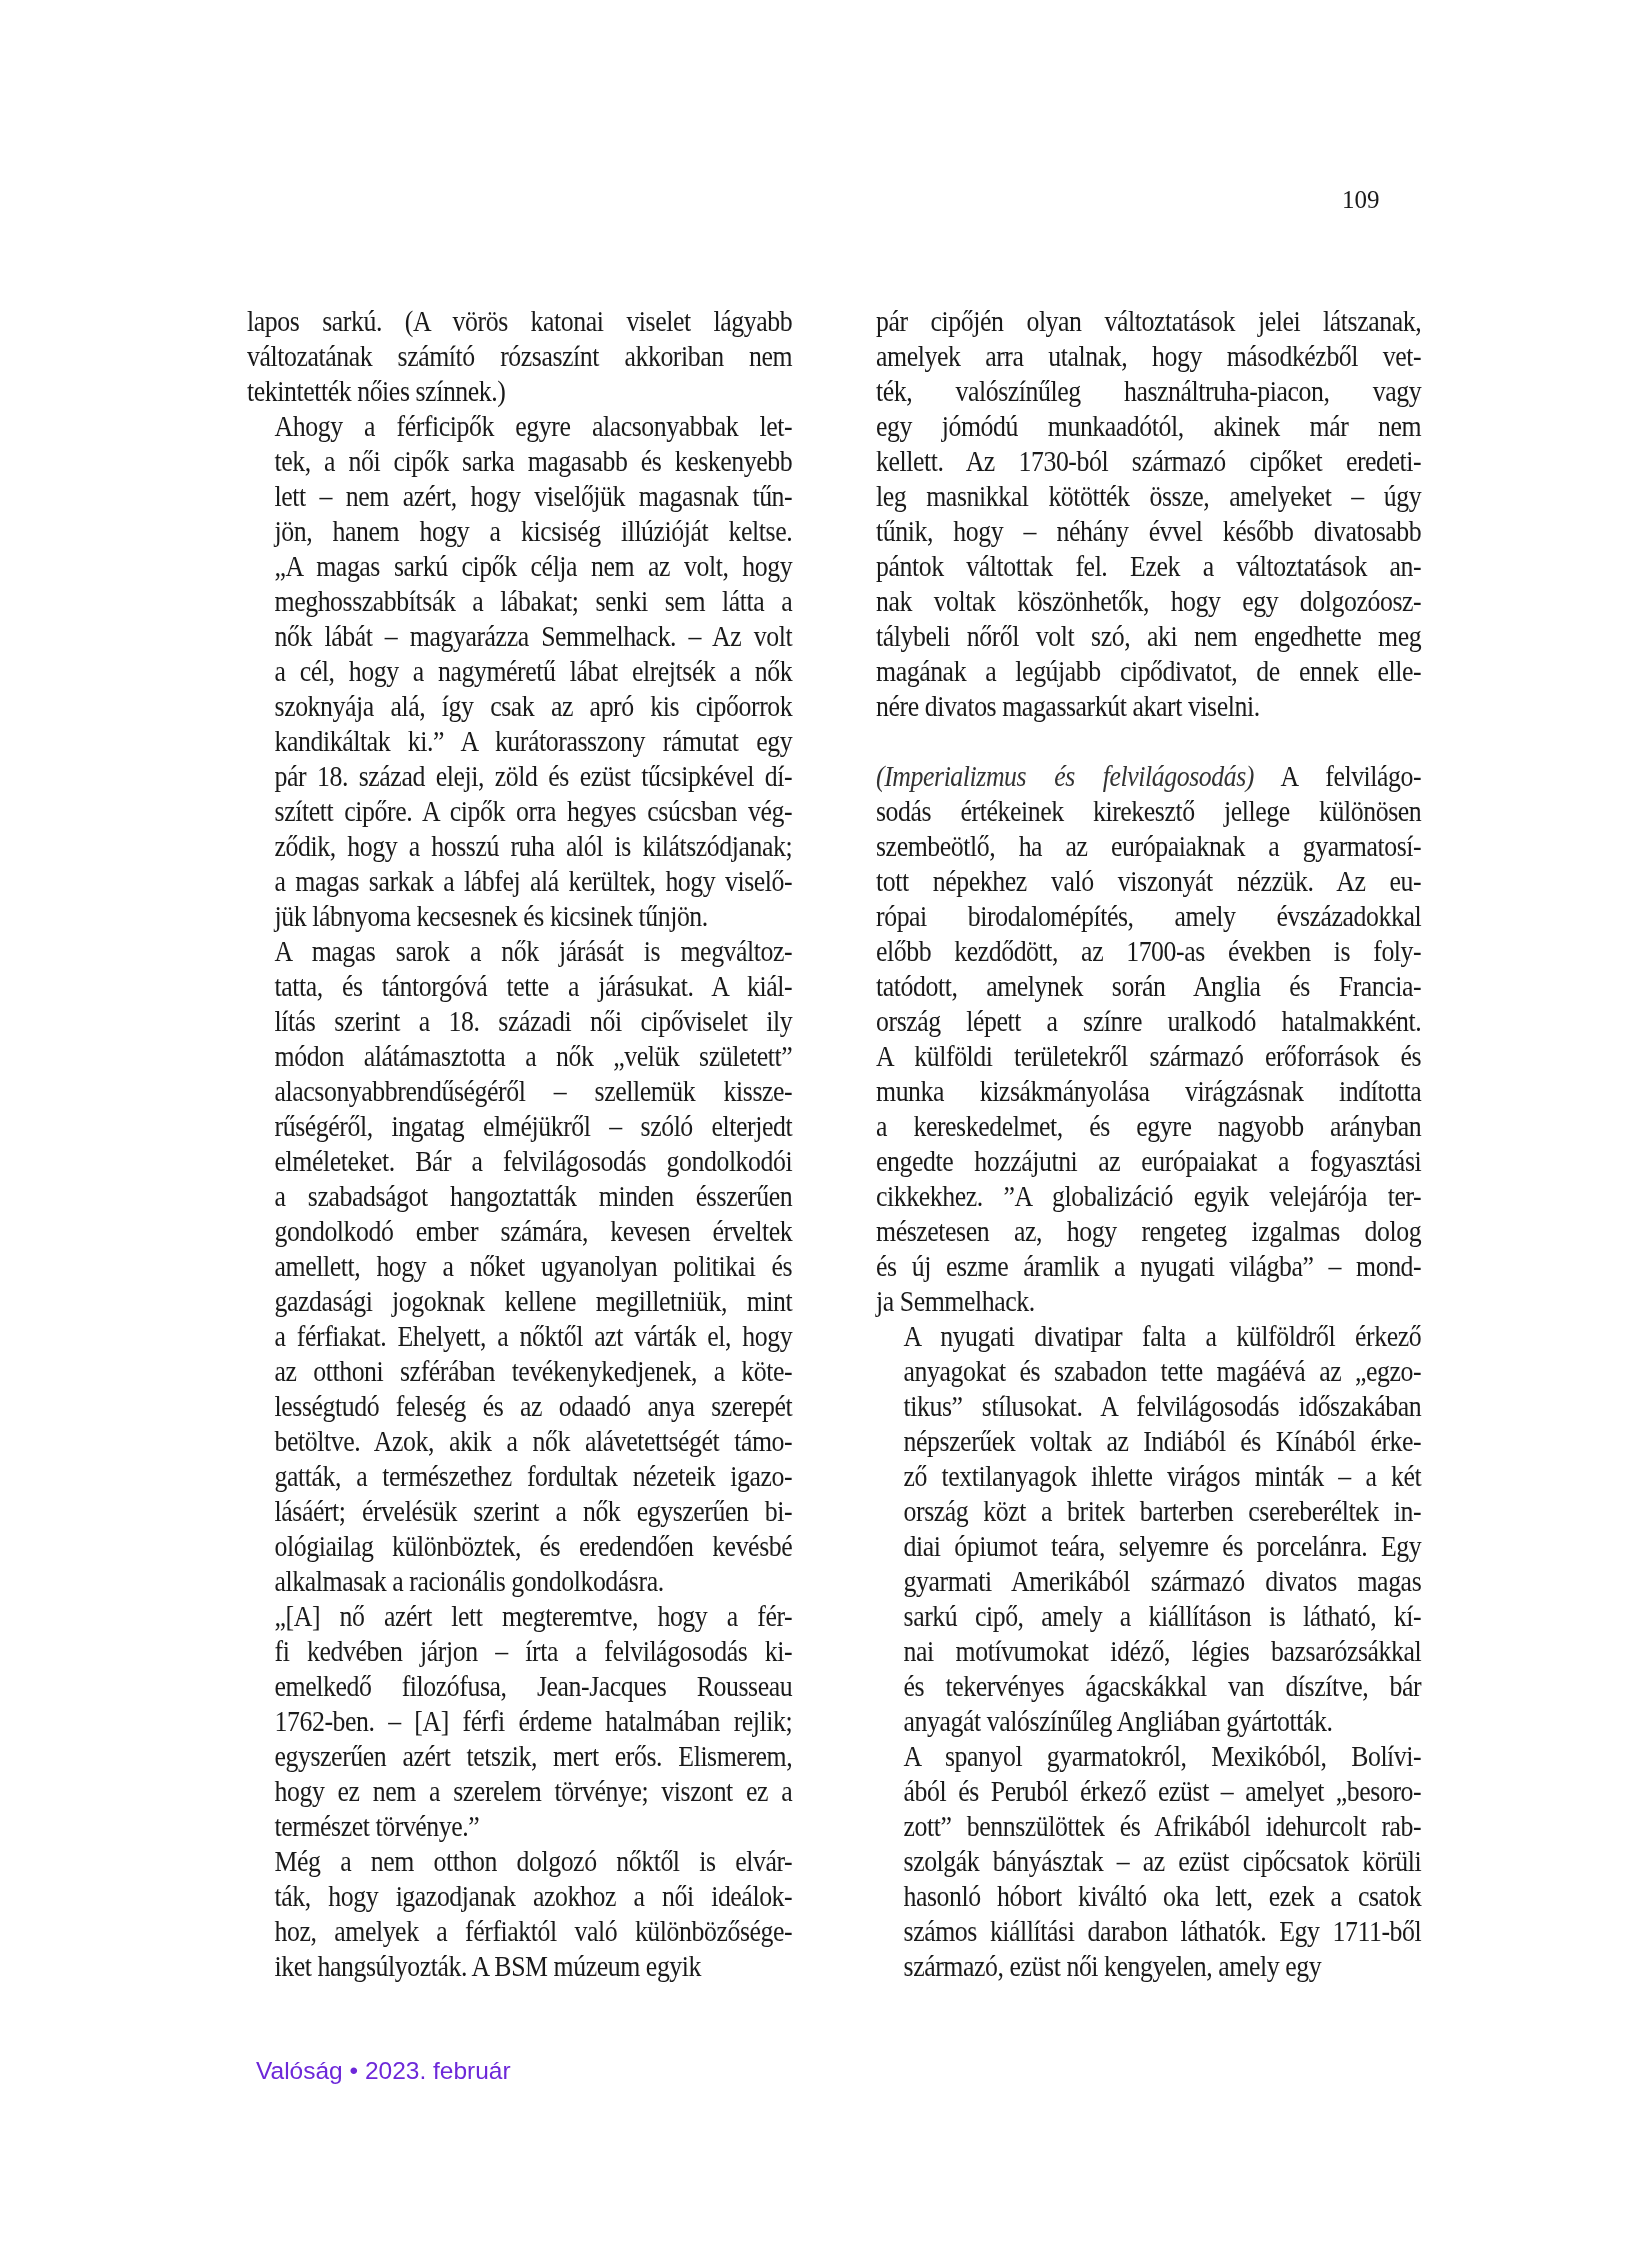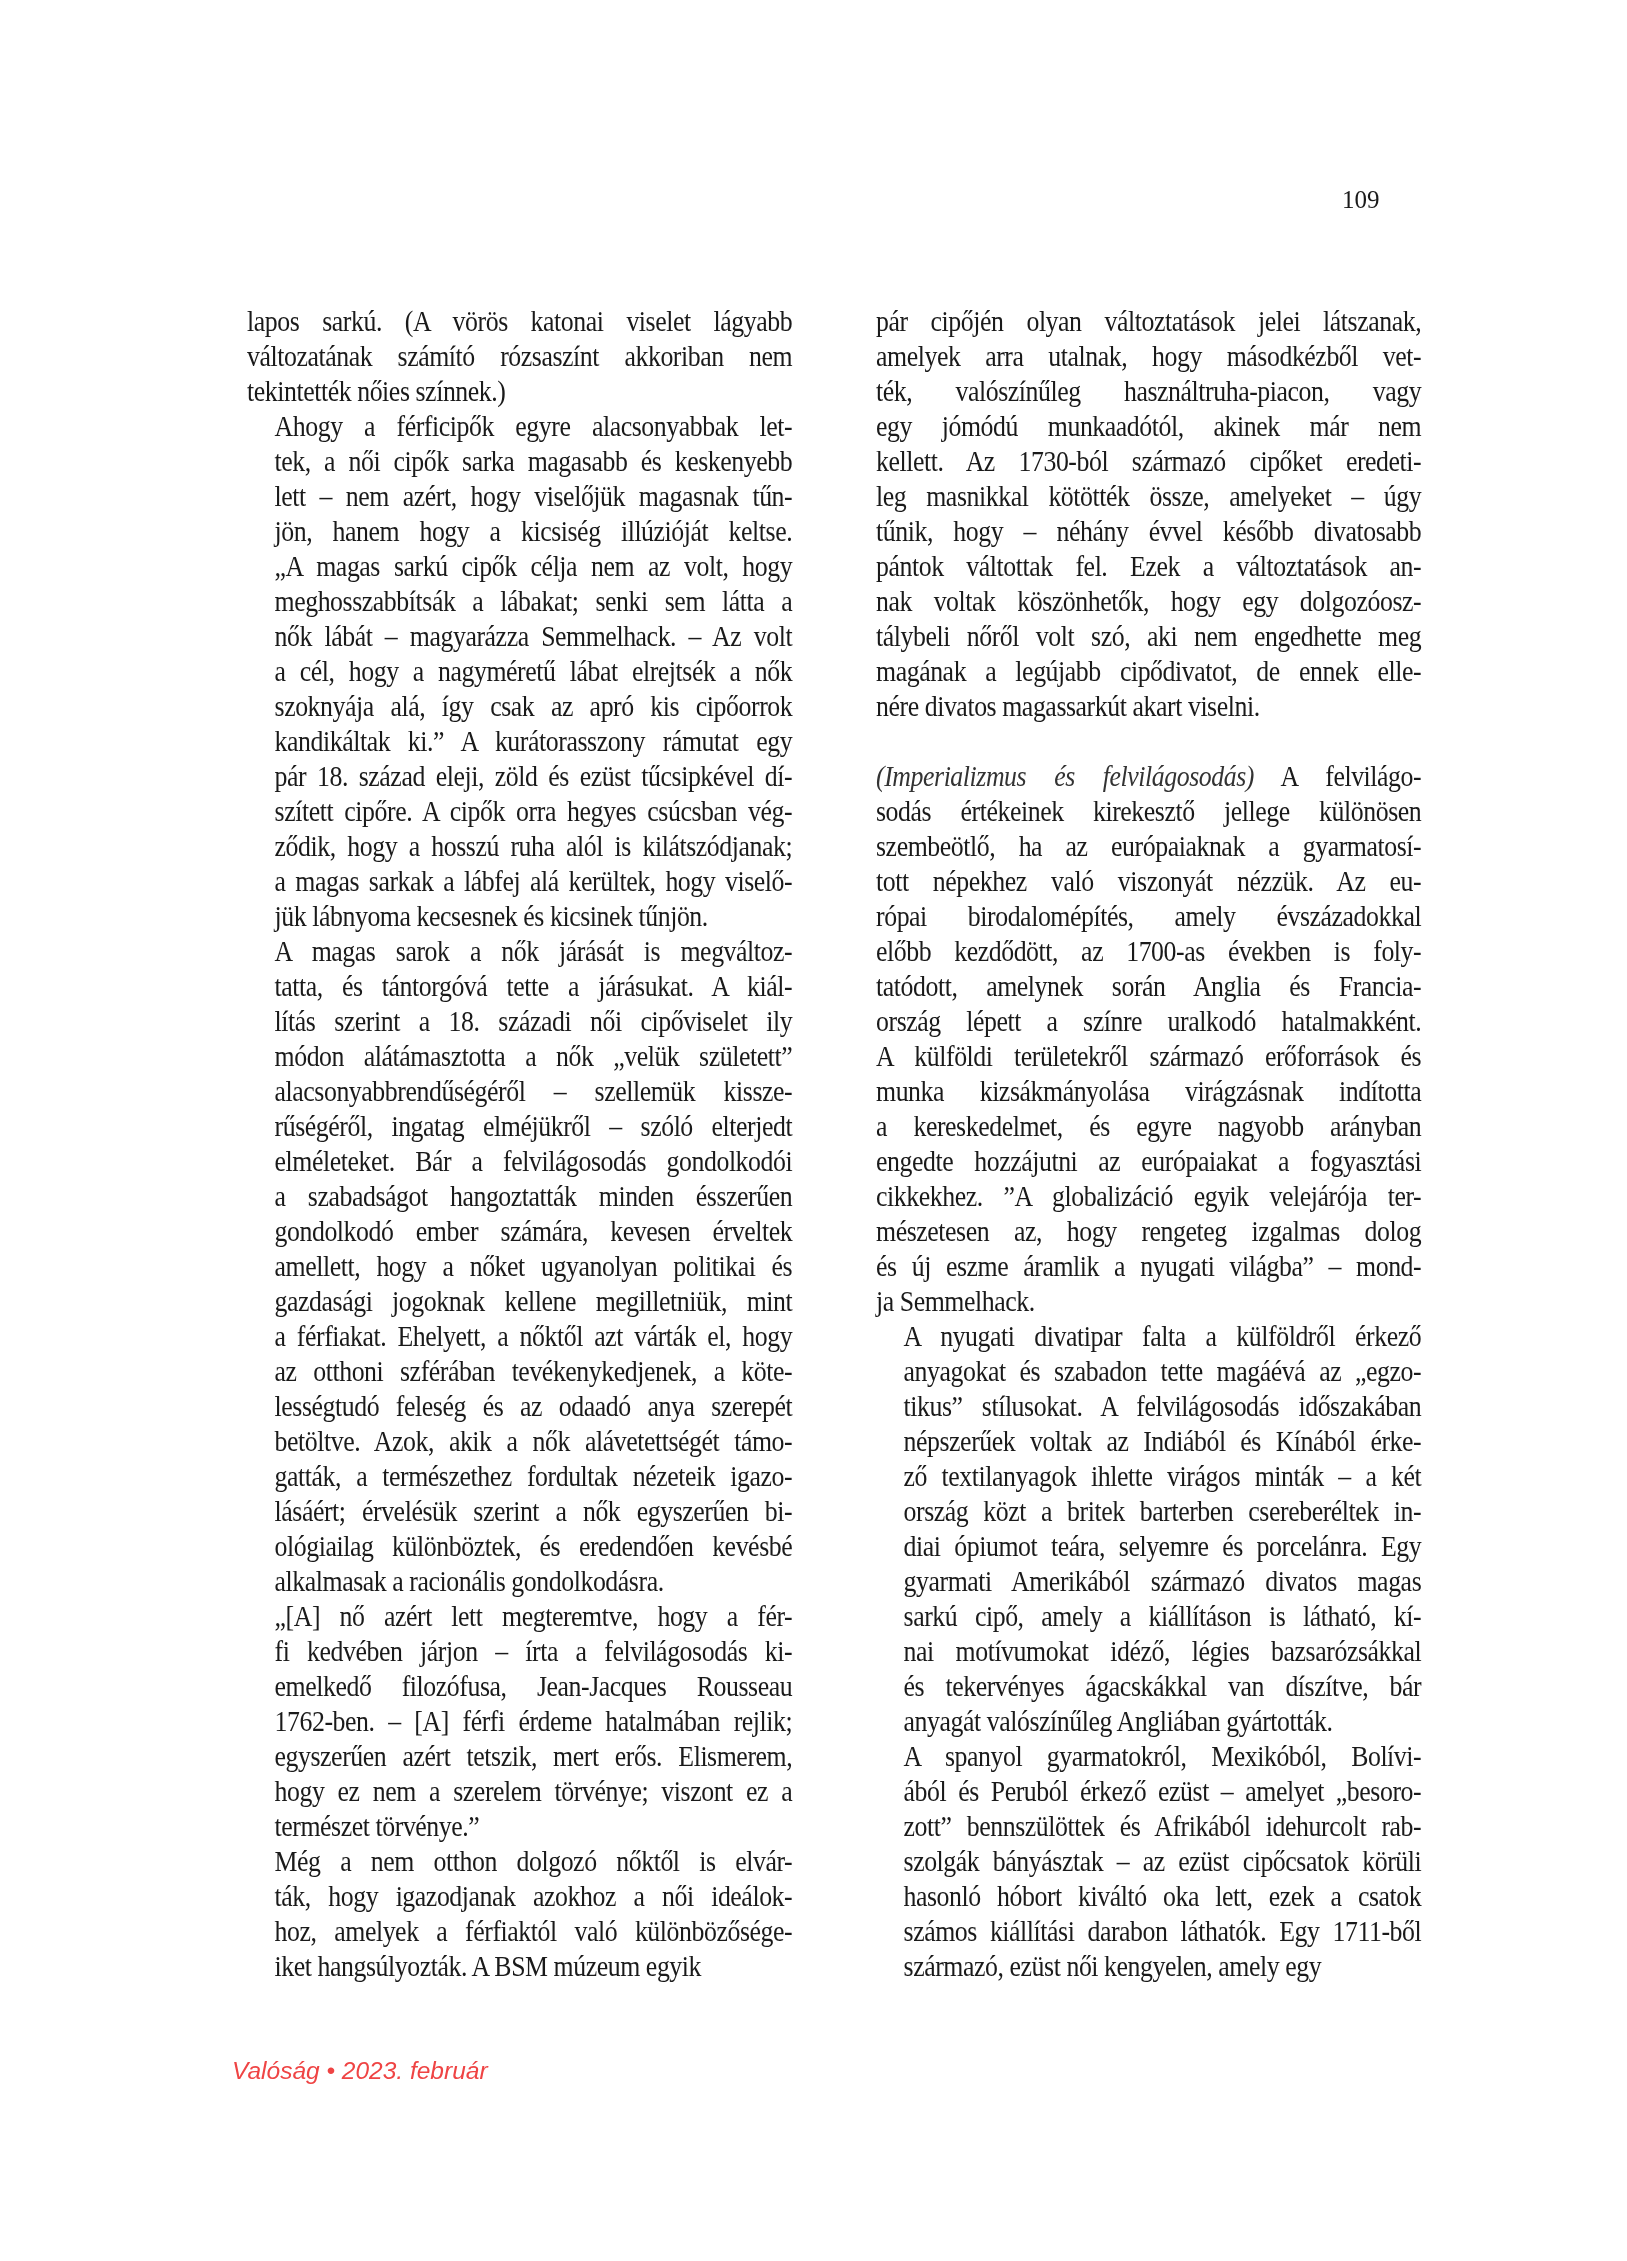--- a/index.html
+++ b/index.html
@@ -18,22 +18,22 @@
   .col-left { left: 247px; }
   .col-right { left: 876px; }
   .col-inner { transform: scaleX(0.86); transform-origin: left top; width: 634px; }
   p { margin: 0; hyphens: manual; }
   p.indent { text-indent: 32px; }
   .section-gap { height: 35px; }
   .section-head { font-style: italic; color: #333333; }
   .line { display: block; text-align-last: justify; white-space: nowrap; }
   .line.last { text-align-last: left; }
   .footer {
-    position: absolute; left: 232px; top: 2057px;
-    font-family: "Liberation Sans", sans-serif; font-size: 24.5px; color: #ef4444; font-style: italic;
+    position: absolute; left: 256px; top: 2057px;
+    font-family: "Liberation Sans", sans-serif; font-size: 24.5px; color: #6d28d9;
   }
 </style>
 </head>
 <body>
 
 <div class="page-number">109</div>
 
 <div class="column col-left">
   <div class="col-inner" id="left-inner">
       <p>

